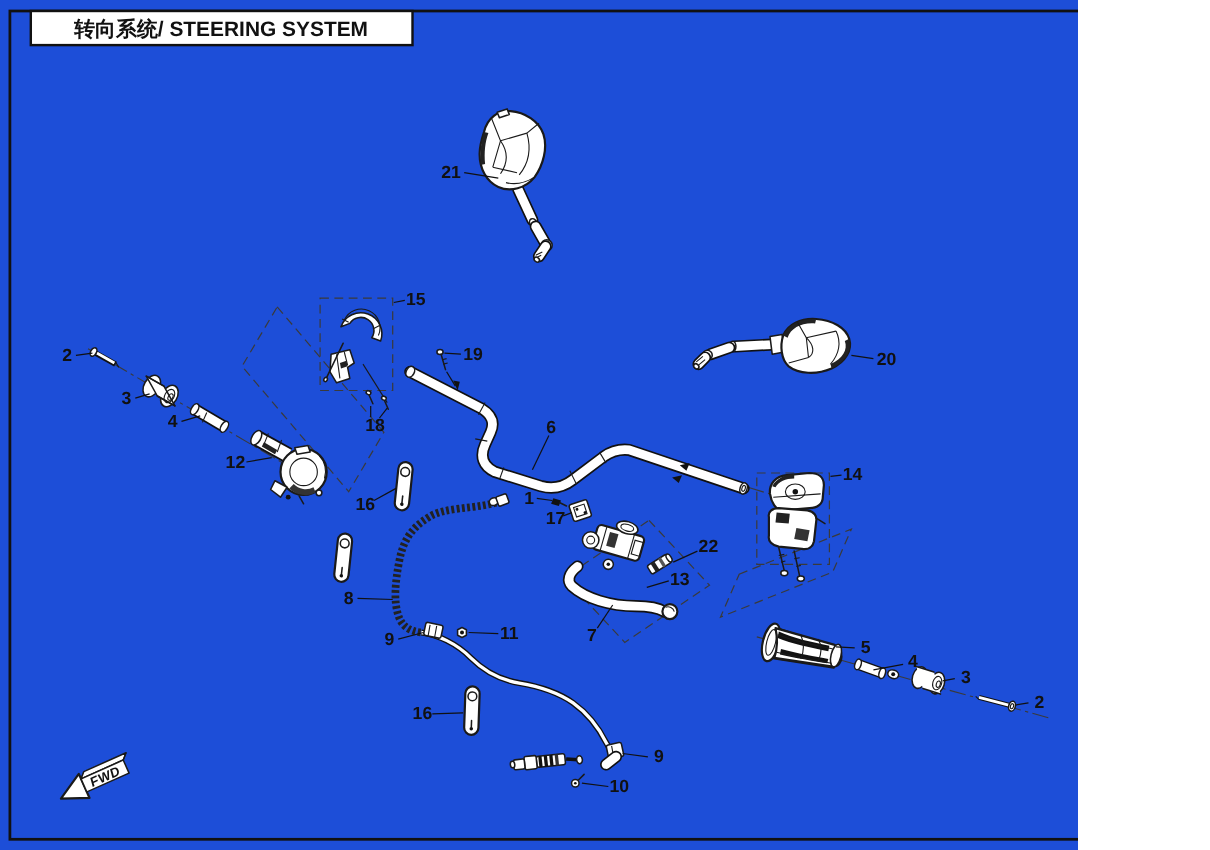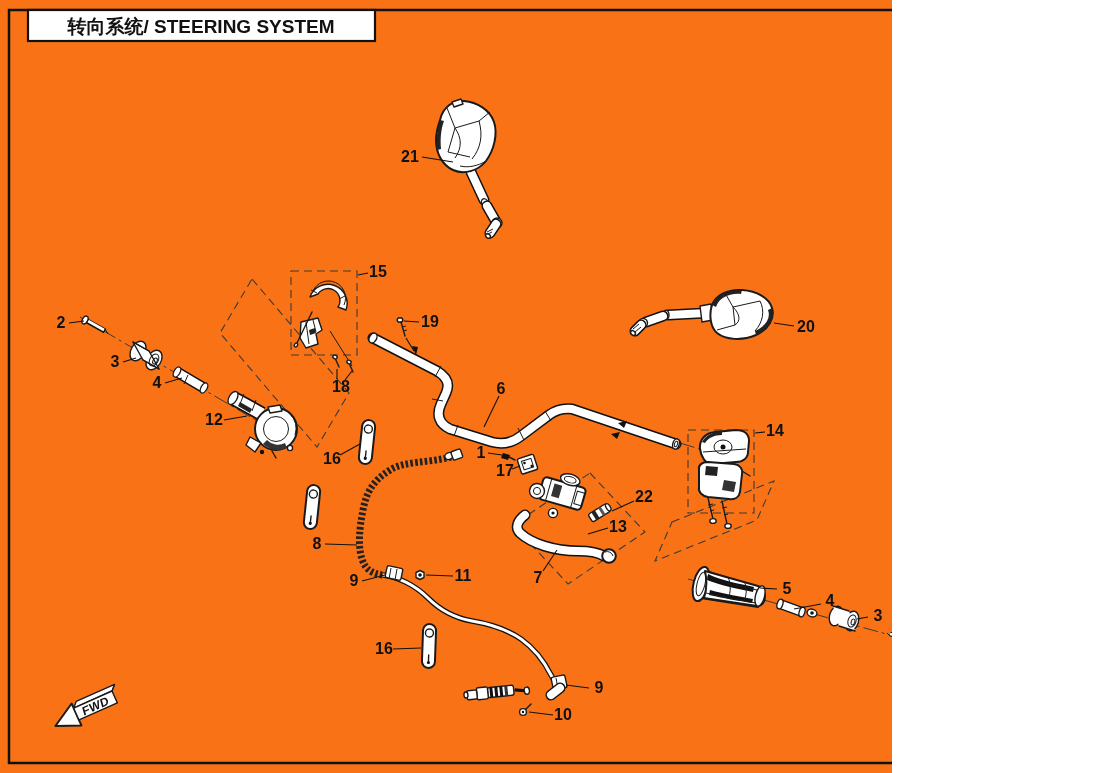--- a/index.html
+++ b/index.html
@@ -1,16 +1,16 @@
 <!DOCTYPE html>
 <html><head>
 <meta charset="utf-8">
 <style>
   html,body{margin:0;padding:0;background:#fff;}
-  .page{position:relative;width:892px;height:773px;background:#f97316;overflow:hidden;
+  .page{position:relative;width:980px;height:773px;background:#1d4ed8;overflow:hidden;
         font-family:"Liberation Sans",sans-serif;}
   svg{display:block;}
   .callout{font-family:"Liberation Sans",sans-serif;font-size:16px;font-weight:bold;fill:#111;}
   .titletxt{font-family:"Liberation Sans",sans-serif;font-size:19px;font-weight:bold;fill:#111;}
   .fwdtxt{font-family:"Liberation Sans",sans-serif;font-size:12px;font-weight:bold;fill:#111;letter-spacing:.5px;}
   .ln{stroke:#1a1a1a;fill:none;stroke-width:1.4;stroke-linecap:round;stroke-linejoin:round;}
   .ln2{stroke:#1a1a1a;fill:none;stroke-width:2;stroke-linecap:round;stroke-linejoin:round;}
   .wfill{fill:#fff;}
   .leader{stroke:#111;stroke-width:1.1;fill:none;}
   .dash{stroke:#3a3a3a;stroke-width:1.1;fill:none;stroke-dasharray:8 5;}

